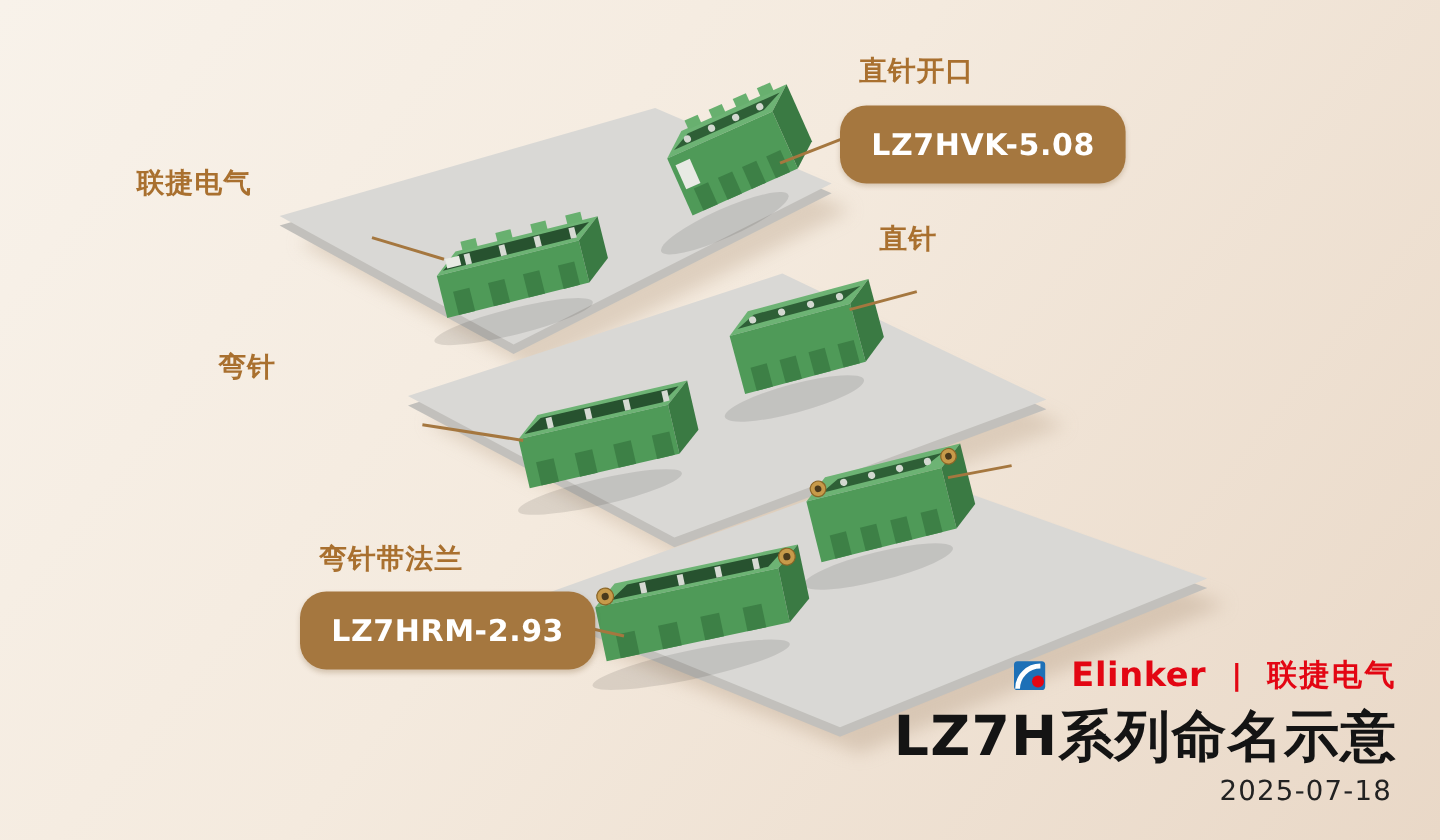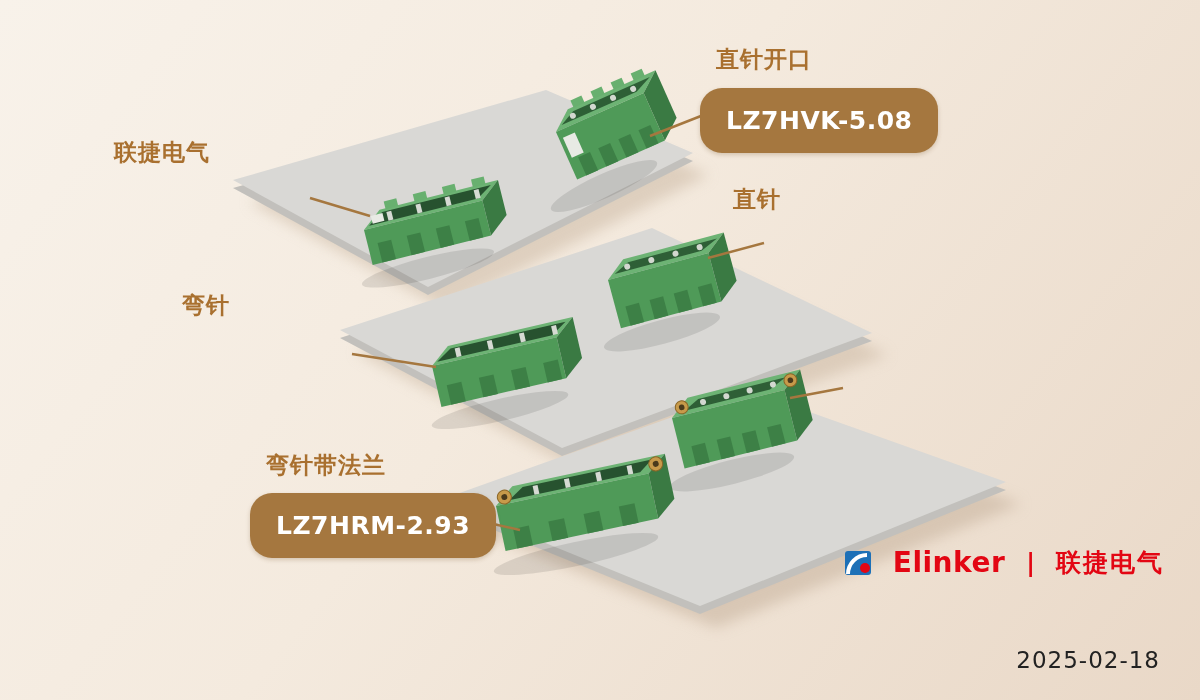--- a/index.html
+++ b/index.html
@@ -193,15 +193,16 @@
   <div class="logo">
     <svg width="30" height="30" viewBox="0 0 30 30">
       <rect x="1" y="3" width="26" height="24" rx="3" fill="#1d70b7"></rect>
       <path d="M4 26 A 19 19 0 0 1 23 7" stroke="#ffffff" stroke-width="4" fill="none"></path>
       <circle cx="21" cy="20" r="5" fill="#e30613"></circle>
     </svg>
     <span class="brand">Elinker</span>
     <span class="brand-divider">|</span>
     <span class="brand-cn">联捷电气</span>
   </div>
-  <div class="date">2025-02-18</div>
+  <div class="title">LZ7H系列命名示意</div>
+  <div class="date">2025-07-18</div>
 
 </div>
 
 </body></html>

